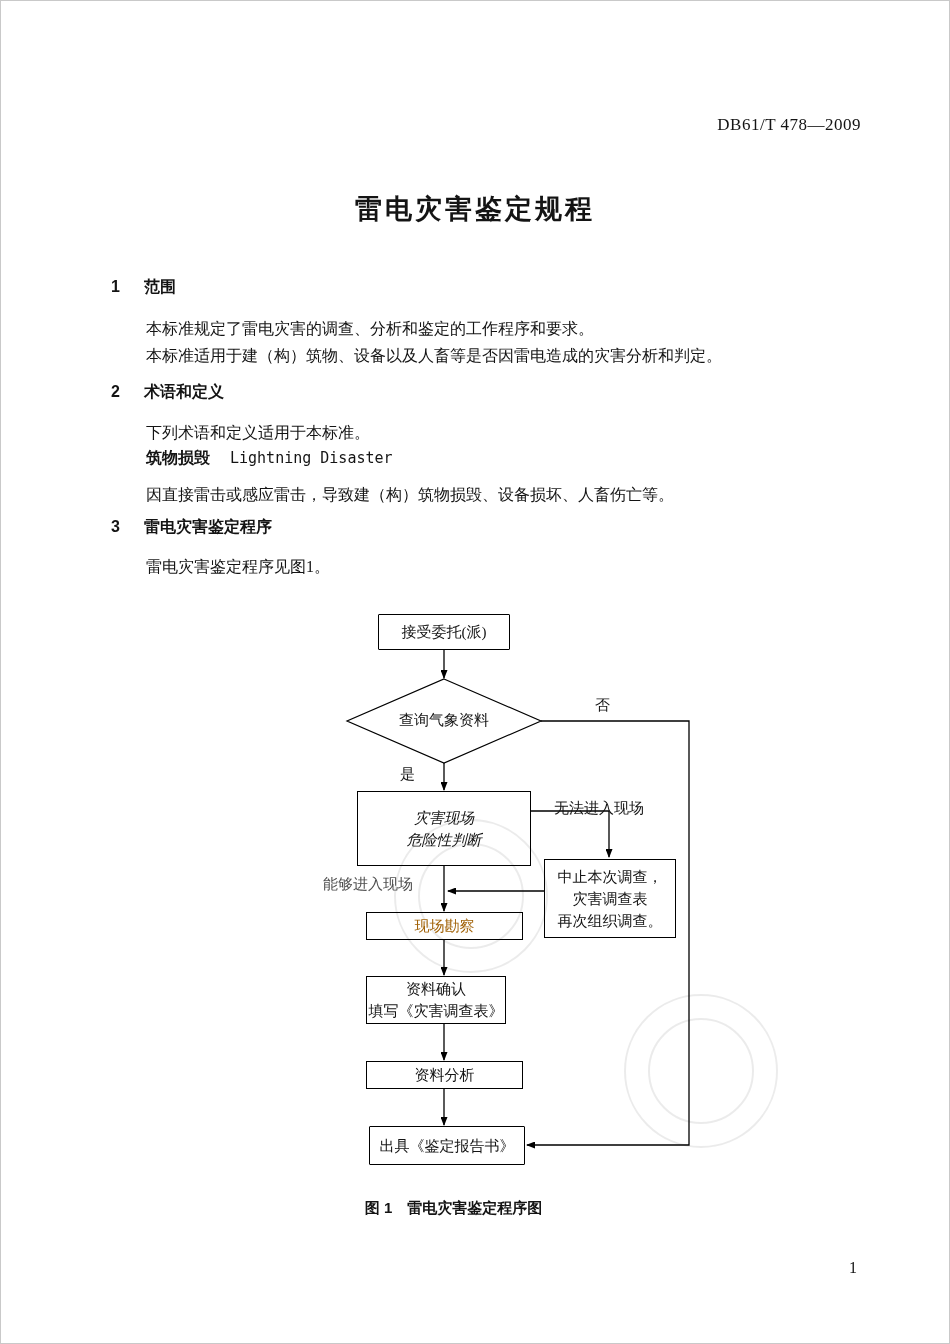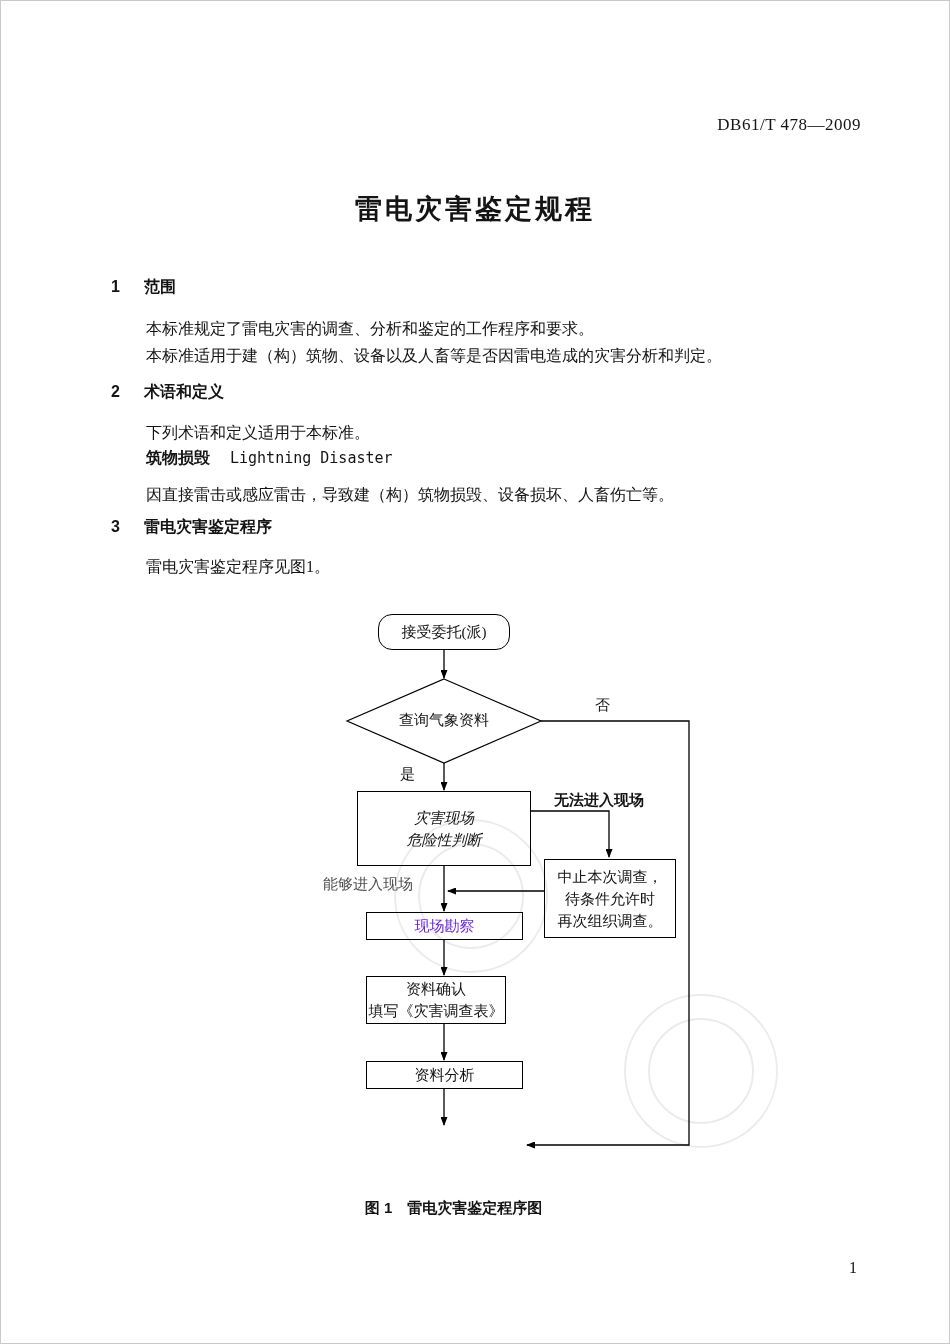--- a/index.html
+++ b/index.html
@@ -44,38 +44,38 @@
   .flowchart { position:absolute; top:600px; left:0; width:950px; height:585px; font-size:15px; }
   .fc-svg { position:absolute; left:0; top:0; width:950px; height:585px; }
   .node {
     position:absolute;
     border:1.2px solid #000;
     background:transparent;
     display:flex; flex-direction:column;
     align-items:center; justify-content:center;
     text-align:center; line-height:22px;
   }
-  .rounded { border-radius:14px; }
+  .rounded { border-radius:1px; }
   .n-start   { left:377px; top:13px;  width:132px; height:36px; }
   .n-hazard  { left:356px; top:190px; width:174px; height:75px;font-style:italic; }
   .n-suspend { left:543px; top:258px; width:132px; height:79px; }
   .n-survey  { left:365px; top:311px; width:157px; height:28px; }
   .n-confirm { left:365px; top:375px; width:140px; height:48px; }
   .n-analysis{ left:365px; top:460px; width:157px; height:28px; }
   .n-report  { left:368px; top:525px; width:156px; height:39px; }
   .diamond-text {
     position:absolute; left:353px; top:110px; width:180px;
     text-align:center; background:transparent;
   }
   .fc-label { position:absolute; white-space:nowrap; font-size:15px; }
   .l-no     { left:594px; top:95px; }
   .l-yes    { left:399px; top:164px; }
-  .l-cannot { left:553px; top:190px;font-weight:bold; }
+  .l-cannot { left:553px; top:198px; }
   .l-can    { left:322px; top:274px; color:#4f4f4f; }
-  .faded { color:#6d28d9; }
+  .faded { color:#a16207; }
 
   .figure-caption {
     position:absolute; top:1198px; left:0; width:905px;
     text-align:center;
     font-family:"Liberation Sans","DejaVu Sans",sans-serif;
     font-weight:bold; font-size:15px;
   }
   .figure-caption .fig-label { margin-right:1em; }
   .page-number { position:absolute; top:1258px; right:92px; font-size:16px; }
 </style>
@@ -147,37 +147,40 @@
       <span>查询气象资料</span>
     </div>
 
     <div class="node n-hazard">
       <span>灾害现场</span>
       <span>危险性判断</span>
     </div>
 
     <div class="node n-suspend">
       <span>中止本次调查，</span>
-      <span>待条件允许时</span>
+      <span>灾害调查表</span>
       <span>再次组织调查。</span>
     </div>
 
     <div class="node n-survey faded">
       <span>现场勘察</span>
     </div>
 
     <div class="node n-confirm">
       <span>资料确认</span>
       <span>填写《灾害调查表》</span>
     </div>
 
     <div class="node n-analysis">
       <span>资料分析</span>
     </div>
 
+    <div class="node rounded n-report">
+      <span>出具《鉴定报告书》</span>
+    </div>
 
     <div class="fc-label l-no">否</div>
     <div class="fc-label l-yes">是</div>
     <div class="fc-label l-cannot">无法进入现场</div>
     <div class="fc-label l-can">能够进入现场</div>
   </div>
 
   <div class="figure-caption">
     <span class="fig-label">图 1</span><span>雷电灾害鉴定程序图</span>
   </div>

